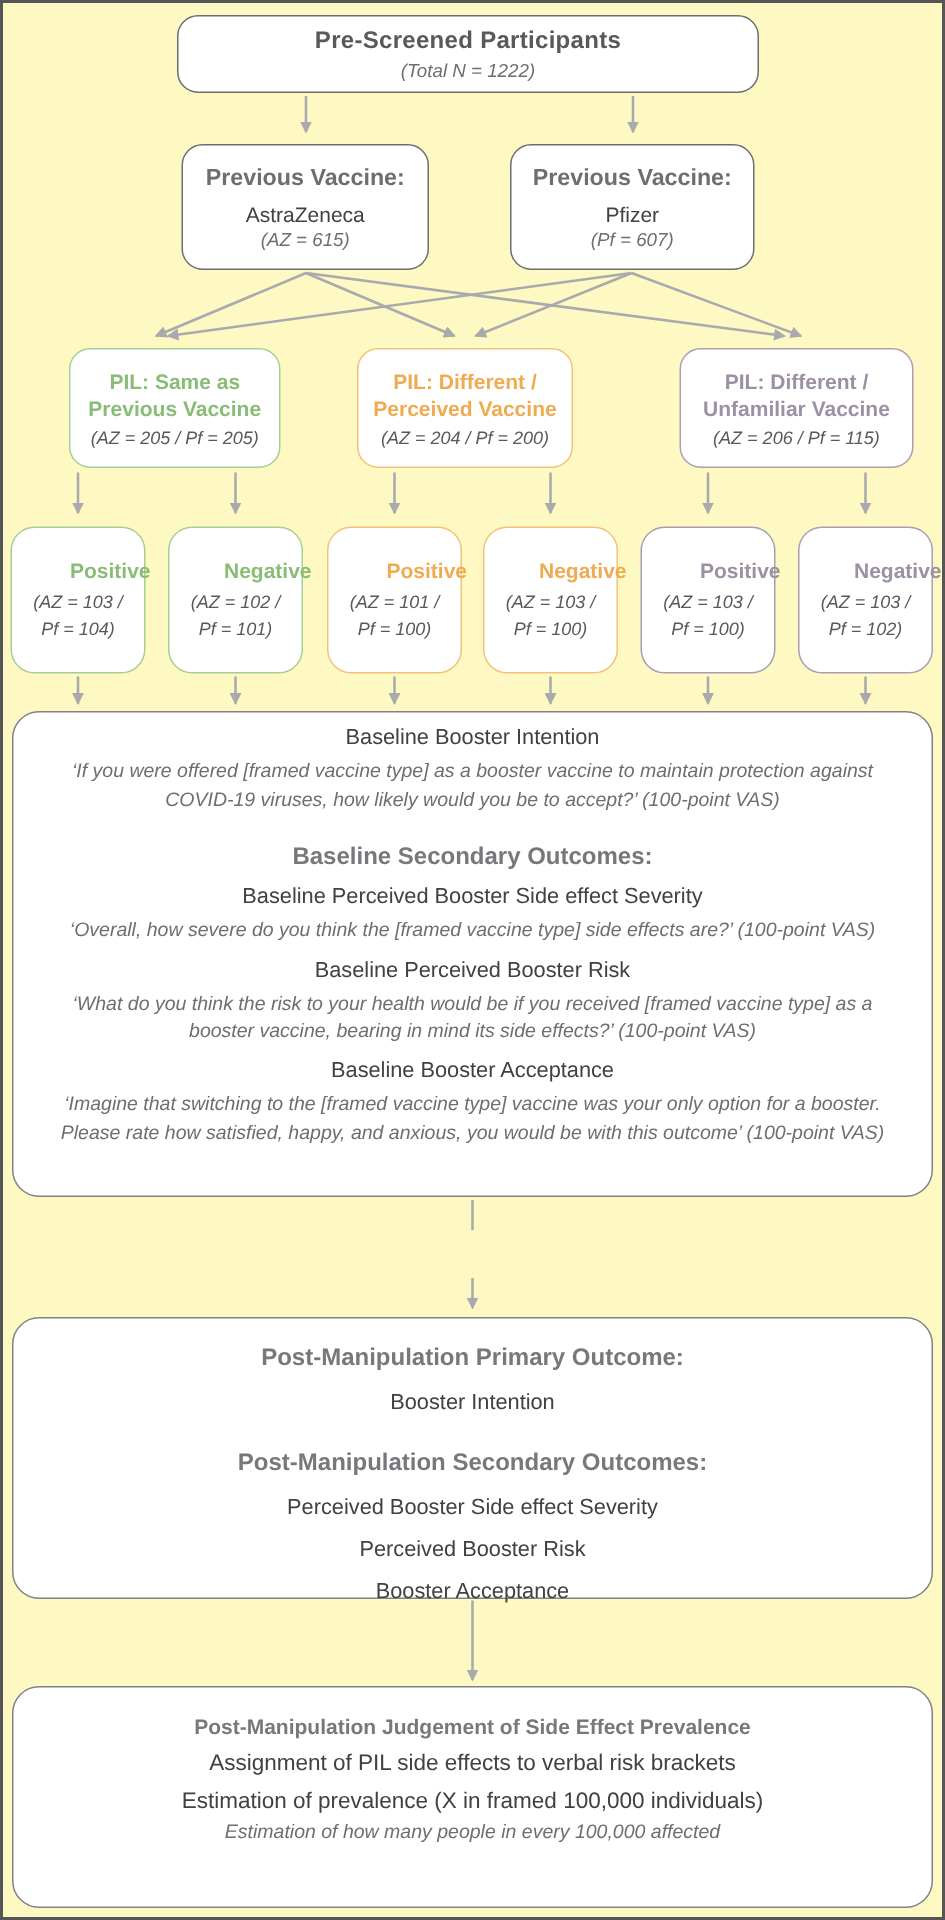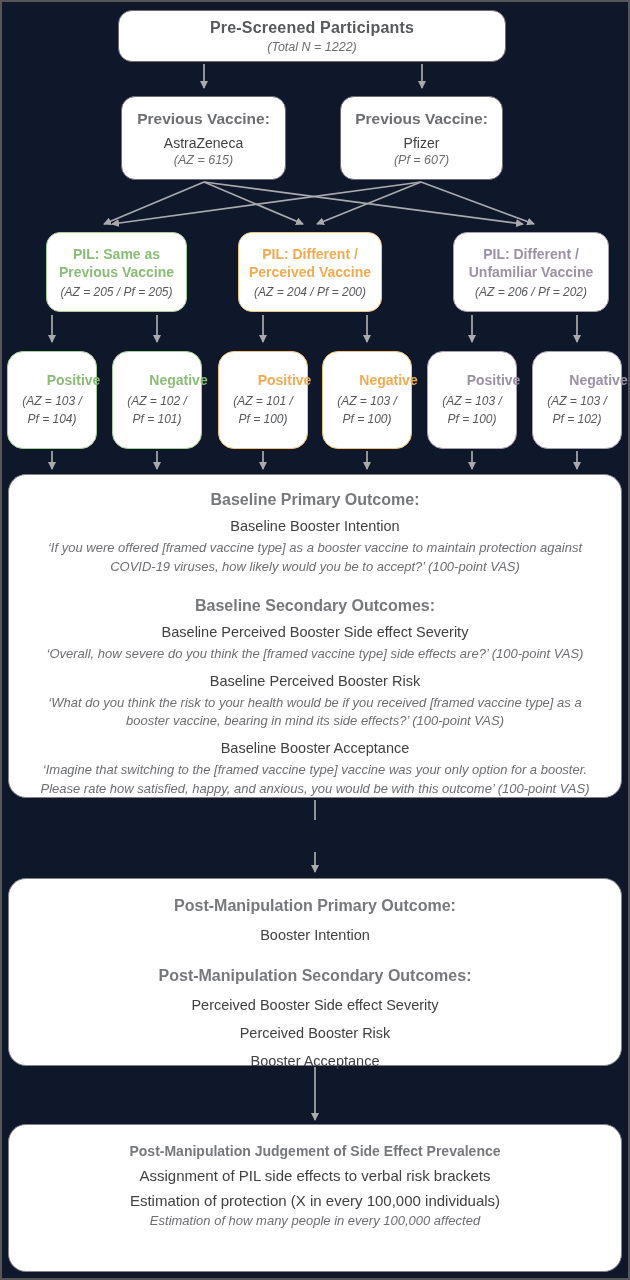--- a/index.html
+++ b/index.html
@@ -1,20 +1,20 @@
 <!DOCTYPE html>
 <html style="--green: #89bd76; --greenBorder: #a6cf97; --amber: #f0ab51; --amberBorder: #f3c278; --purple: #9c90a5; --purpleBorder: #a89fb0; --arrow: #a8aaad;"><head>
 <meta charset="utf-8">
 <style>
   html,body{margin:0;padding:0;background:#fff;}
   .canvas{
     position:relative;
     width:626px;height:1276px;
     border:2px solid #565656;
-    background:#0f172a;
+    background:#fef9c3;
     font-family:"Liberation Sans", sans-serif;
     overflow:hidden;
   }
   .arrows{position:absolute;left:0;top:0;width:626px;height:1276px;pointer-events:none;}
   .box{
     position:absolute;
     background:#fff;
     border:1.6px solid #6d6e71;
     border-radius:14px;
     box-sizing:border-box;
@@ -130,21 +130,21 @@
     <div class="t-italic-dark">(AZ = 205 / Pf = 205)</div>
   </div>
   <div class="box pil-box amber" style="left:236px;top:230px;width:144px;height:80px;">
     <div class="pil-line">PIL: Different /</div>
     <div class="pil-line">Perceived Vaccine</div>
     <div class="t-italic-dark">(AZ = 204 / Pf = 200)</div>
   </div>
   <div class="box pil-box purple" style="left:451px;top:230px;width:156px;height:80px;">
     <div class="pil-line">PIL: Different /</div>
     <div class="pil-line">Unfamiliar Vaccine</div>
-    <div class="t-italic-dark">(AZ = 206 / Pf = 202)</div>
+    <div class="t-italic-dark">(AZ = 206 / Pf = 115)</div>
   </div>
 
   <div class="box cell green" style="left:5px;top:349px;width:90px;height:98px;">
     <div class="cell-label">Positive</div>
     <div class="t-italic-dark">
       <div>(AZ = 103 /</div>
         <div>Pf = 104)</div>
     </div>
   </div>
   <div class="box cell green" style="left:110px;top:349px;width:90px;height:98px;">
@@ -177,21 +177,20 @@
   </div>
   <div class="box cell purple" style="left:530px;top:349px;width:90px;height:98px;">
     <div class="cell-label">Negative</div>
     <div class="t-italic-dark">
       <div>(AZ = 103 /</div>
         <div>Pf = 102)</div>
     </div>
   </div>
 
   <div class="box bigbox" style="left:6px;top:472px;width:614px;height:324px;">
-    <div class="bb-h">Baseline Primary Outcome:</div>
     <div class="bb-item">Baseline Booster Intention</div>
     <div class="bb-quote">‘If you were offered [framed vaccine type] as a booster vaccine to maintain protection against COVID-19 viruses, how likely would you be to accept?’ (100-point VAS)</div>
     <div class="bb-h gap-lg" style="margin-top:20px;">Baseline Secondary Outcomes:</div>
     <div class="bb-item">Baseline Perceived Booster Side effect Severity</div>
     <div class="bb-quote">‘Overall, how severe do you think the [framed vaccine type] side effects are?’ (100-point VAS)</div>
     <div class="bb-item">Baseline Perceived Booster Risk</div>
     <div class="bb-quote">‘What do you think the risk to your health would be if you received [framed vaccine type] as a booster vaccine, bearing in mind its side effects?’ (100-point VAS)</div>
     <div class="bb-item">Baseline Booster Acceptance</div>
     <div class="bb-quote">‘Imagine that switching to the [framed vaccine type] vaccine was your only option for a booster. Please rate how satisfied, happy, and anxious, you would be with this outcome’ (100-point VAS)</div>
   </div>
@@ -202,17 +201,17 @@
     <div class="pm-item">Booster Intention</div>
     <div class="bb-h" style="margin-top:24px;">Post-Manipulation Secondary Outcomes:</div>
     <div class="pm-item">Perceived Booster Side effect Severity</div>
     <div class="pm-item">Perceived Booster Risk</div>
     <div class="pm-item">Booster Acceptance</div>
   </div>
 
   <div class="box bigbox" style="left:6px;top:1122px;width:614px;height:148px;">
     <div class="pv-h">Post-Manipulation Judgement of Side Effect Prevalence</div>
     <div class="pv-item">Assignment of PIL side effects to verbal risk brackets</div>
-    <div class="pv-item">Estimation of protection (X in every 100,000 individuals)</div>
+    <div class="pv-item">Estimation of prevalence (X in framed 100,000 individuals)</div>
     <div class="pv-note">Estimation of how many people in every 100,000 affected</div>
   </div>
 
 </div>
 
 </body></html>

